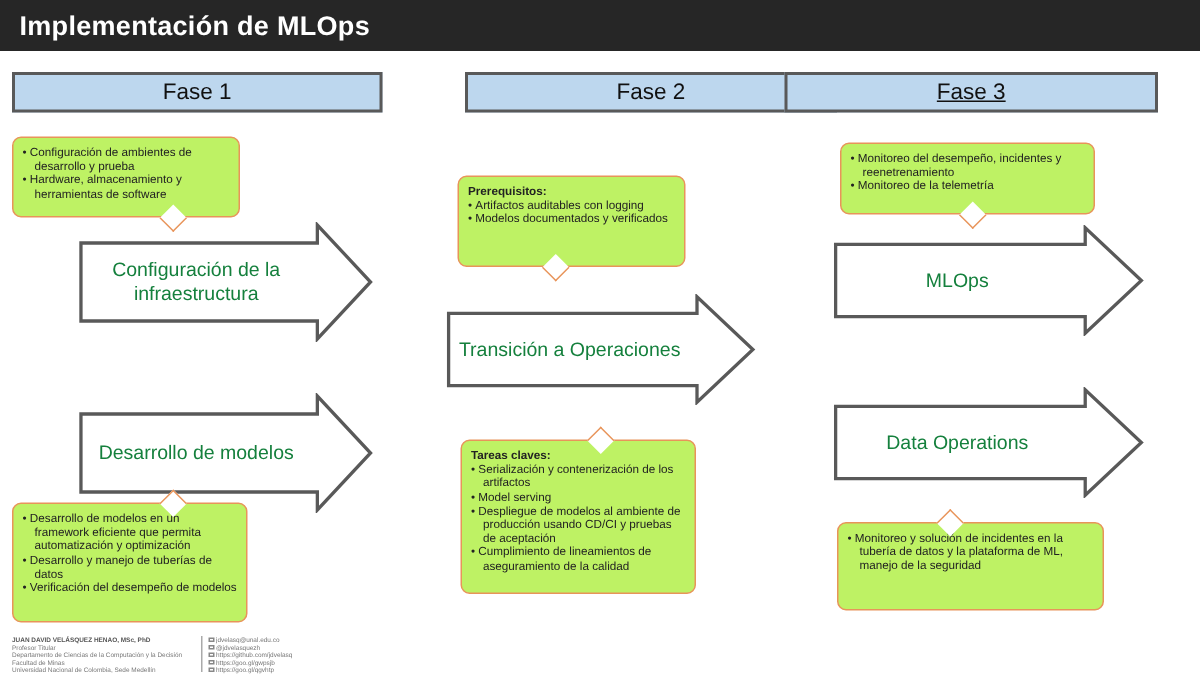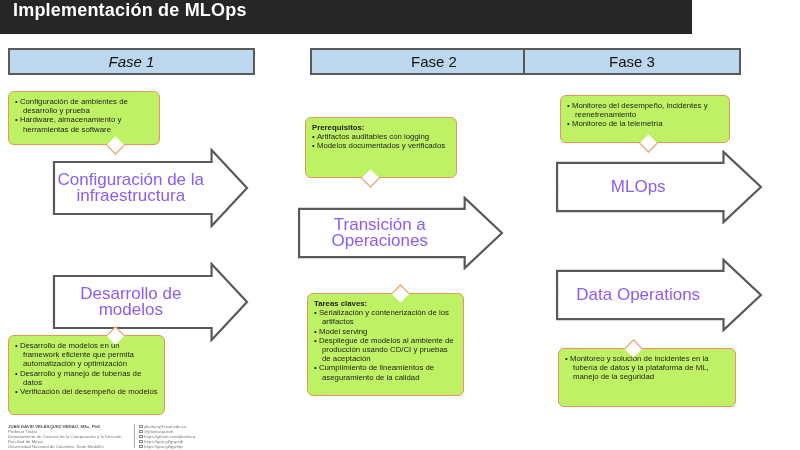--- a/index.html
+++ b/index.html
@@ -8,31 +8,31 @@
     --header-border:#595959;
     --arrow-border:#595959;
     --callout-border:#e8945a;
   }
   *{margin:0;padding:0;box-sizing:border-box;}
   html,body{background:#fff;}
   body{font-family:"Liberation Sans", sans-serif;}
   .canvas{position:relative;width:800px;height:450px;background:#fff;overflow:hidden;}
 
   
-  .titlebar{position:absolute;left:0;top:0;width:692px;height:34px;background:var(--titlebar-bg);
-    display:flex;align-items:flex-start;padding-left:13px;}
+  .titlebar{position:absolute;left:0;top:0;width:800px;height:34px;background:var(--titlebar-bg);
+    display:flex;align-items:center;padding-left:13px;}
   .titlebar .title{color:#fff;font-size:18px;font-weight:bold;letter-spacing:.2px;}
 
   
   .phase{position:absolute;top:48px;height:27px;background:var(--header-fill);
     border:2px solid var(--header-border);display:flex;align-items:center;justify-content:center;
     font-size:15px;color:#111;}
-  .phase1{left:8px;width:247px;font-style:italic;}
+  .phase1{left:8px;width:247px;}
   .phase2{left:265px;width:248px;margin-left:45px;}
-  .phase3{left:523px;width:218px;}
+  .phase3{left:523px;width:249px;text-decoration:underline;}
 
   
   .callout{position:absolute;background:#bef264;border:1.5px solid var(--callout-border);
     border-radius:6px;padding:5px 6px;font-size:7.8px;line-height:9.2px;color:#222;overflow:visible;}
   .callout ul{list-style:none;}
   .callout li{padding-left:8px;text-indent:-8px;}
   .callout li::before{content:"\2022\00a0";}
   .callout .callout-title{font-weight:bold;}
   .ptr{position:absolute;width:13px;height:13px;background:#fff;transform:rotate(45deg);}
   .ptr-down{bottom:-7.5px;border-right:1.5px solid var(--callout-border);border-bottom:1.5px solid var(--callout-border);}
@@ -43,21 +43,21 @@
   .c3{left:305px;top:117px;width:152px;height:61px;}
   .c4{left:307px;top:293px;width:157px;height:103px;}
   .c5{left:560px;top:95px;width:170px;height:48px;}
   .c6{left:558px;top:348px;width:178px;height:59px;}
 
   
   .arrow{position:absolute;}
   .arrow svg{position:absolute;left:0;top:0;width:100%;height:100%;}
   .arrow polygon{fill:#fff;stroke:var(--arrow-border);stroke-width:2.2;vector-effect:non-scaling-stroke;stroke-linejoin:miter;}
   .arrow-label{position:absolute;left:2%;width:76%;top:14%;bottom:14%;display:flex;
-    align-items:center;justify-content:center;text-align:center;font-size:17px;color:#8b5cf6;line-height:16px;}
+    align-items:center;justify-content:center;text-align:center;font-size:13px;color:#15803d;line-height:16px;}
   .a1{left:52px;top:148px;width:197px;height:80px;}
   .a2{left:52px;top:262px;width:197px;height:80px;text-decoration:underline;}
   .a3{left:297px;top:196px;width:207px;height:74px;}
   .a4{left:555px;top:150px;width:208px;height:74px;}
   .a5{left:555px;top:258px;width:208px;height:74px;}
 
   
   .footer{position:absolute;left:8px;top:424px;width:260px;height:24px;display:flex;color:#777;}
   .footer .author-block{width:122px;font-size:4.3px;line-height:5px;}
   .footer .author-block .author-name{font-weight:bold;color:#555;}

